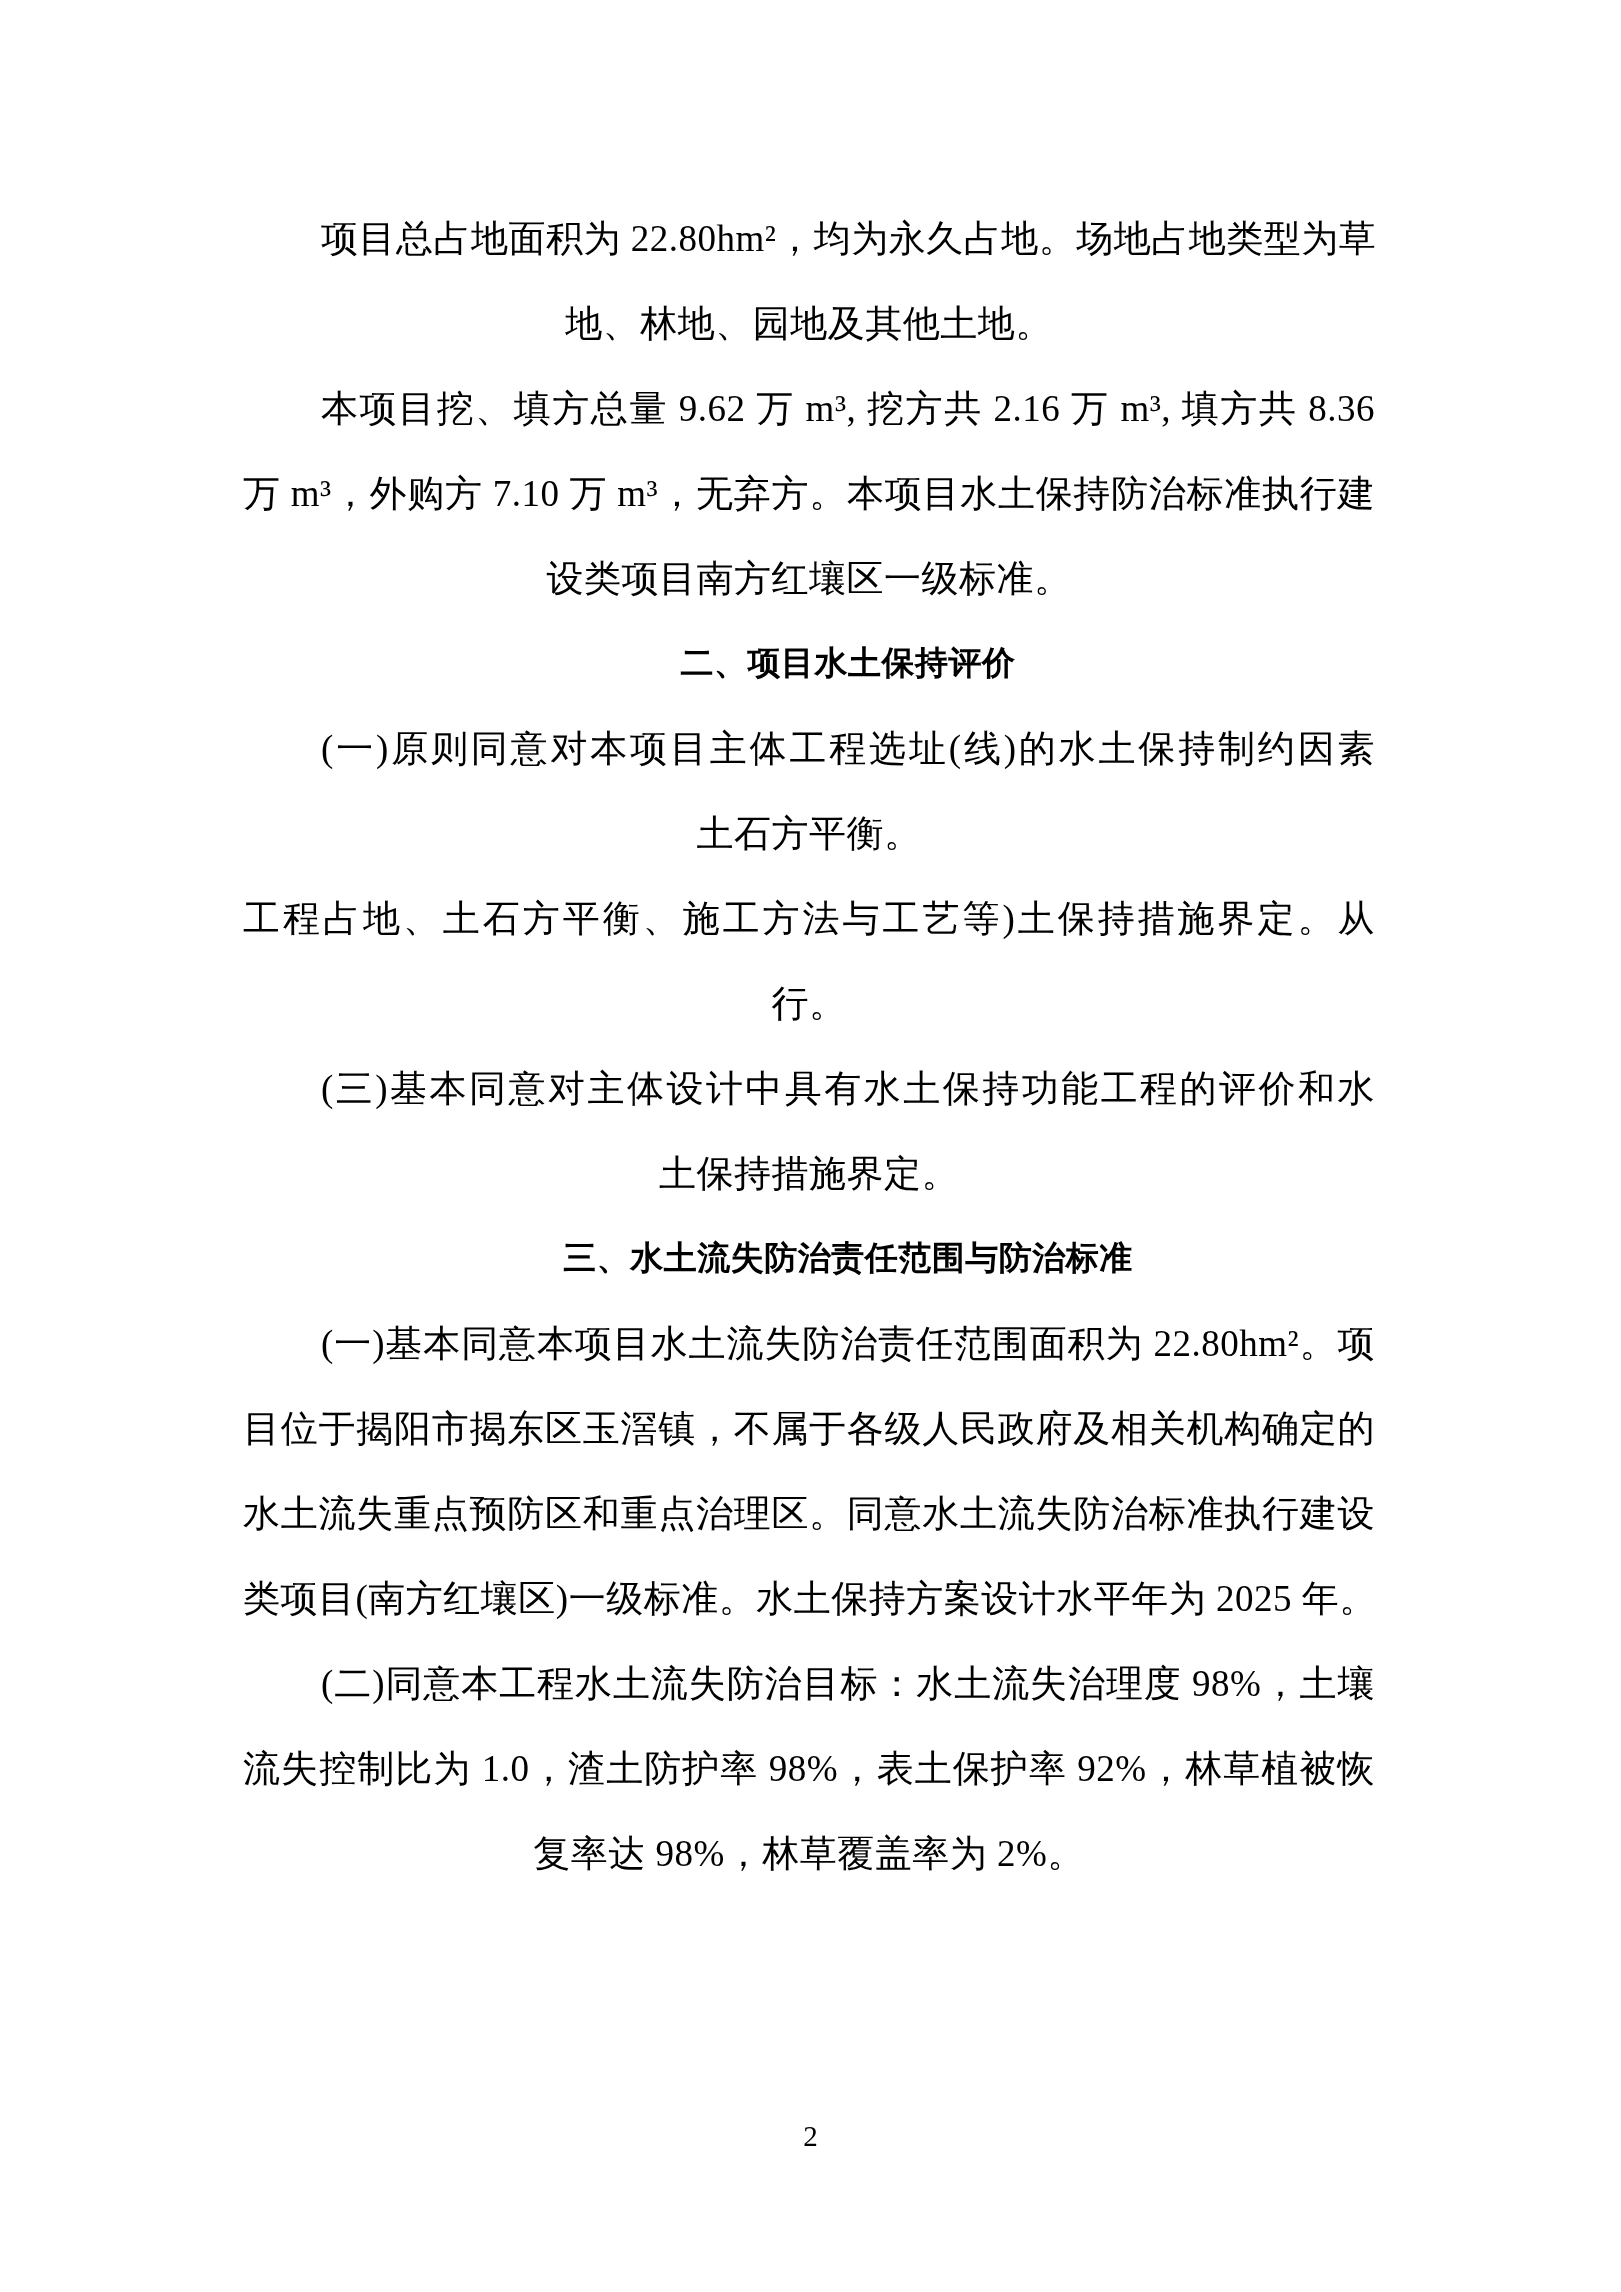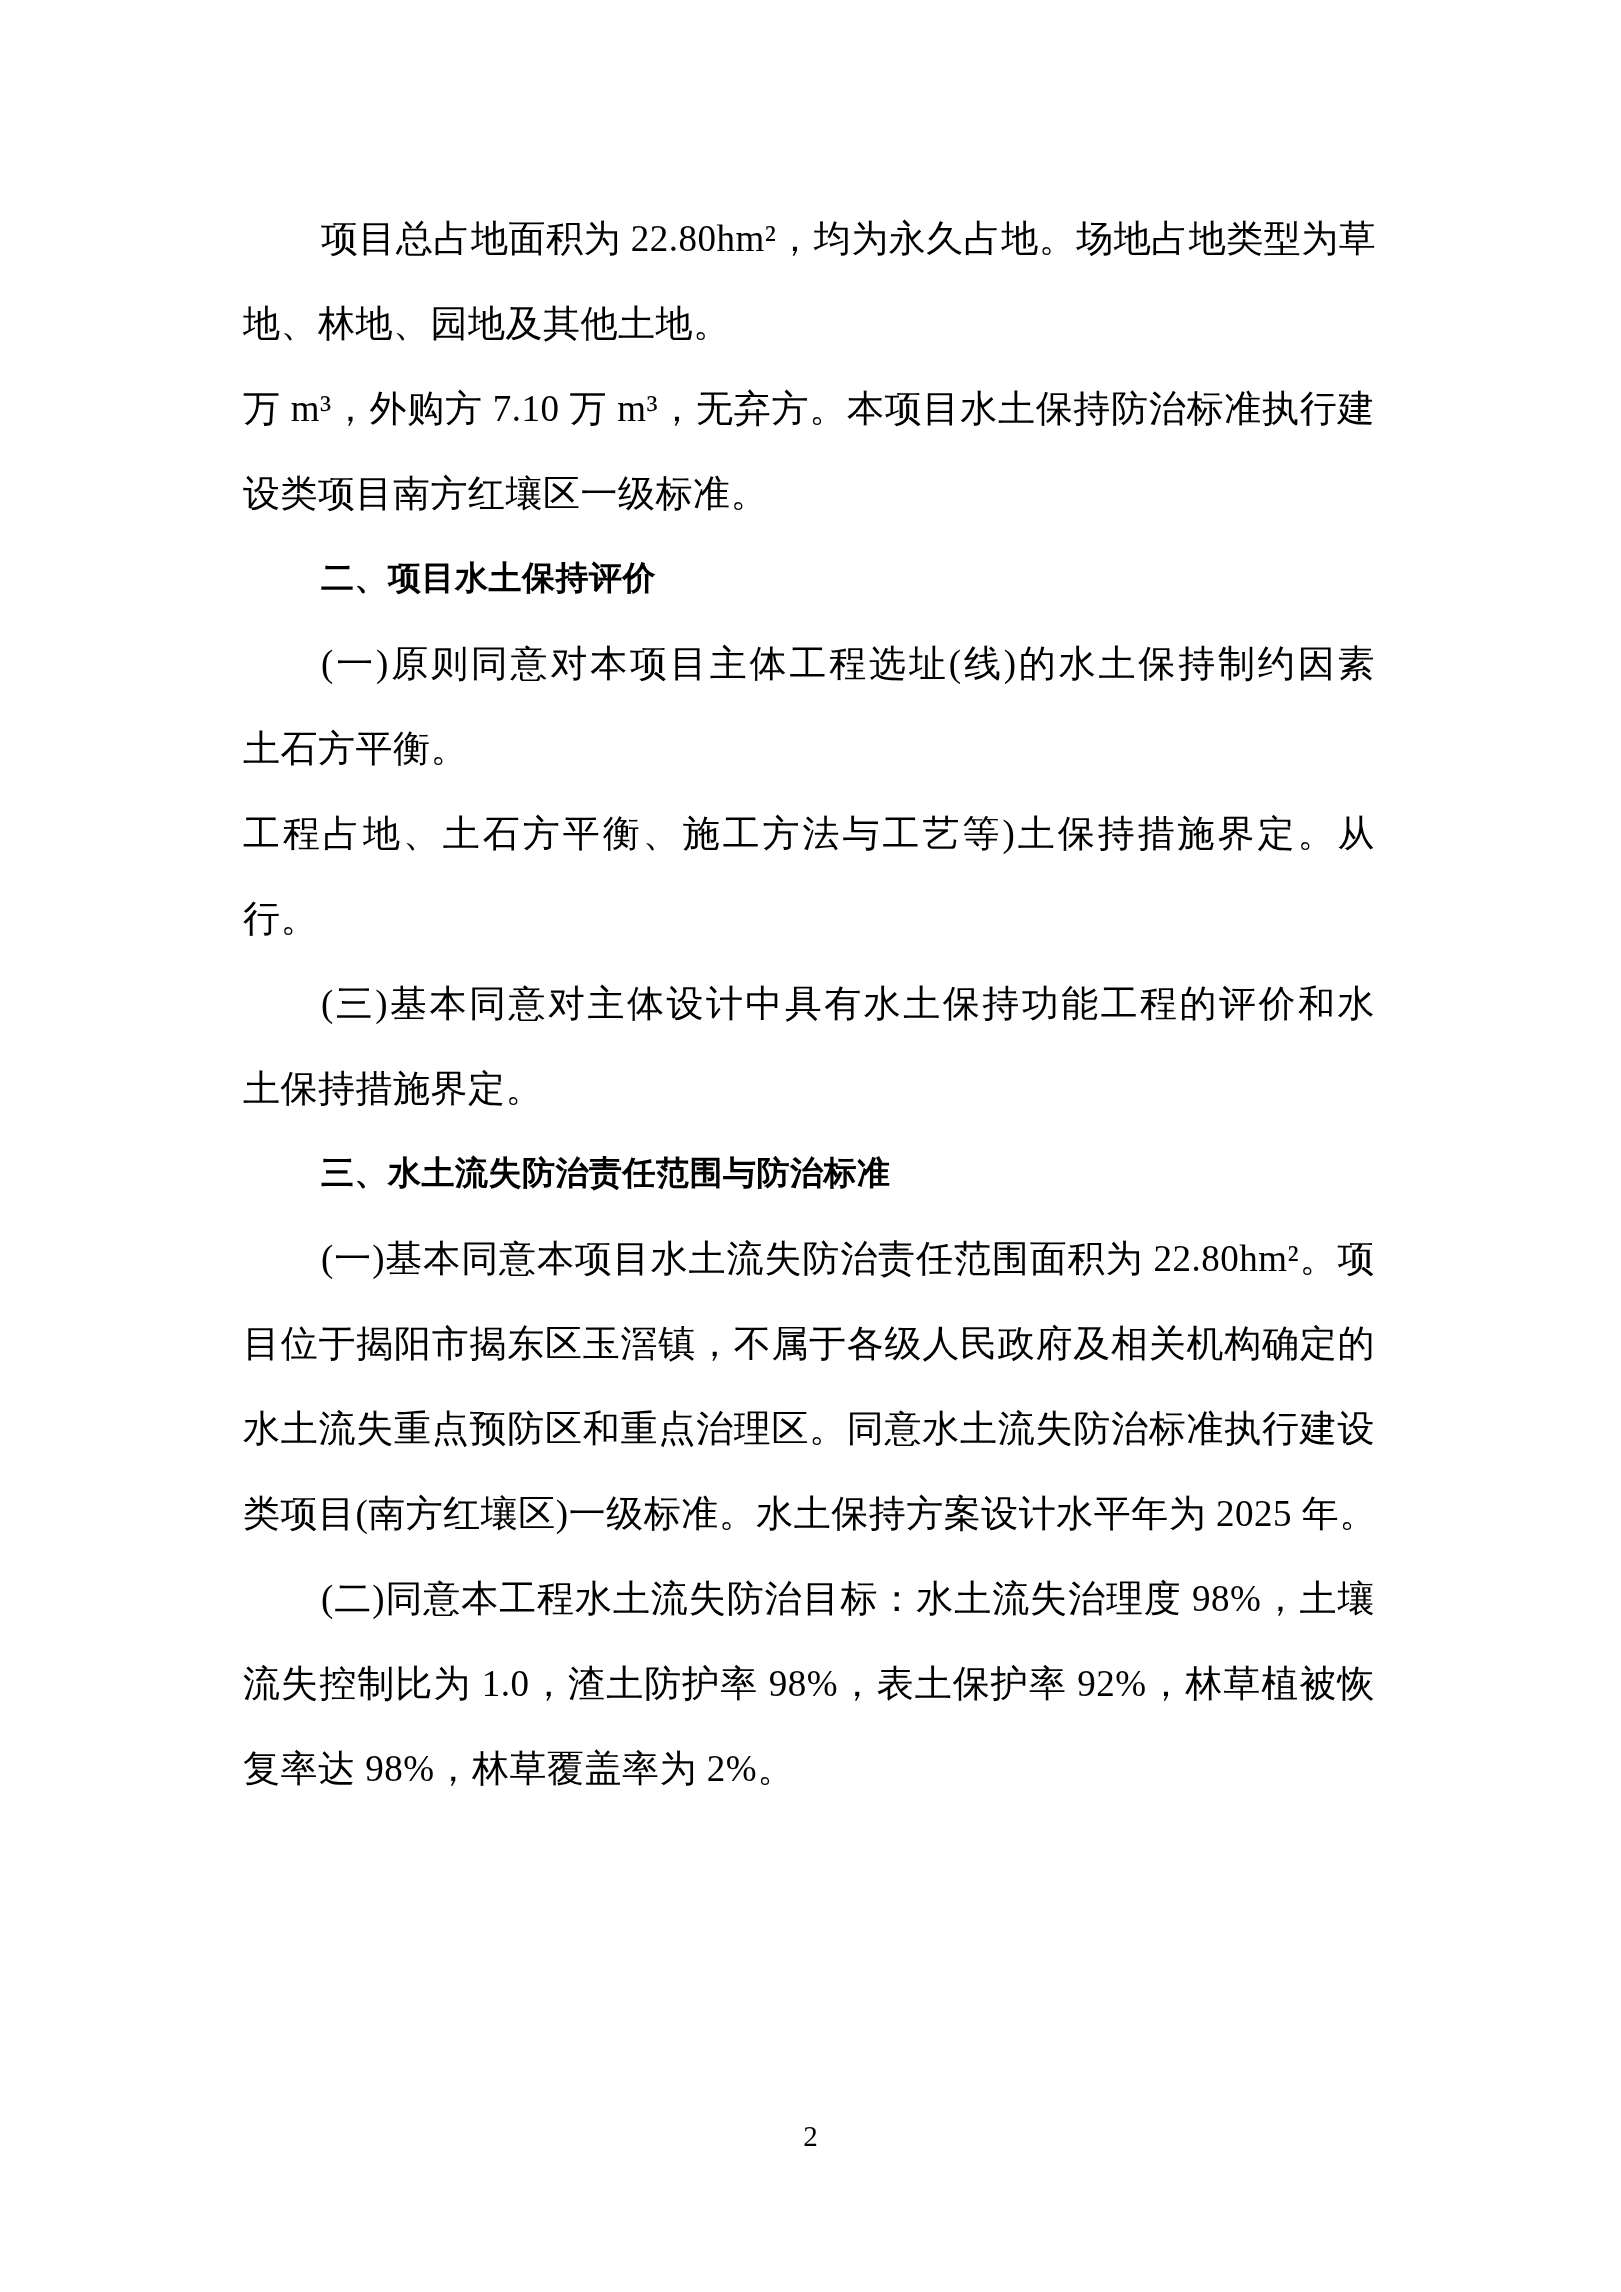--- a/index.html
+++ b/index.html
@@ -20,21 +20,21 @@
     position: absolute;
     left: 243px;
     top: 196px;
     width: 1132px;
   }
   .line {
     height: 85px;
     line-height: 85px;
     font-size: 37px;
     white-space: nowrap;
-    text-align: left;
+    text-align: center;
     letter-spacing: 0.5px;
   }
   .line.indent {
     text-indent: 78px;
   }
   .line.stretch {
     text-align: justify;
     text-align-last: justify;
   }
   .line.heading {
@@ -54,20 +54,21 @@
 </style>
 </head>
 <body>
 
 <div class="page">
   <div class="content">
 
     <div class="line indent stretch">项目总占地面积为 22.80hm²，均为永久占地。场地占地类型为草</div>
     <div class="line">地、林地、园地及其他土地。</div>
 
+    <div class="line indent stretch">本项目挖、填方总量 9.62 万 m³, 挖方共 2.16 万 m³, 填方共 8.36</div>
     <div class="line stretch">万 m³，外购方 7.10 万 m³，无弃方。本项目水土保持防治标准执行建</div>
     <div class="line">设类项目南方红壤区一级标准。</div>
 
     <div class="line indent heading">二、项目水土保持评价</div>
 
     <div class="line indent stretch">(一)原则同意对本项目主体工程选址(线)的水土保持制约因素</div>
     <div class="line">土石方平衡。</div>
 
     <div class="line stretch">工程占地、土石方平衡、施工方法与工艺等)土保持措施界定。从</div>
     <div class="line">行。</div>

